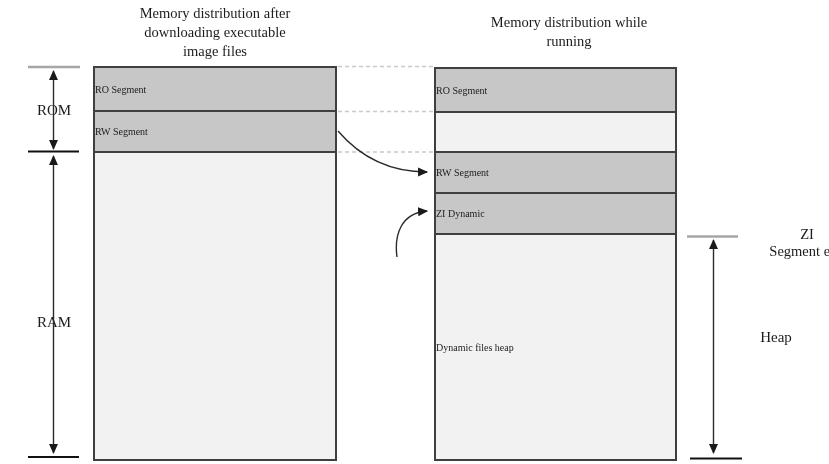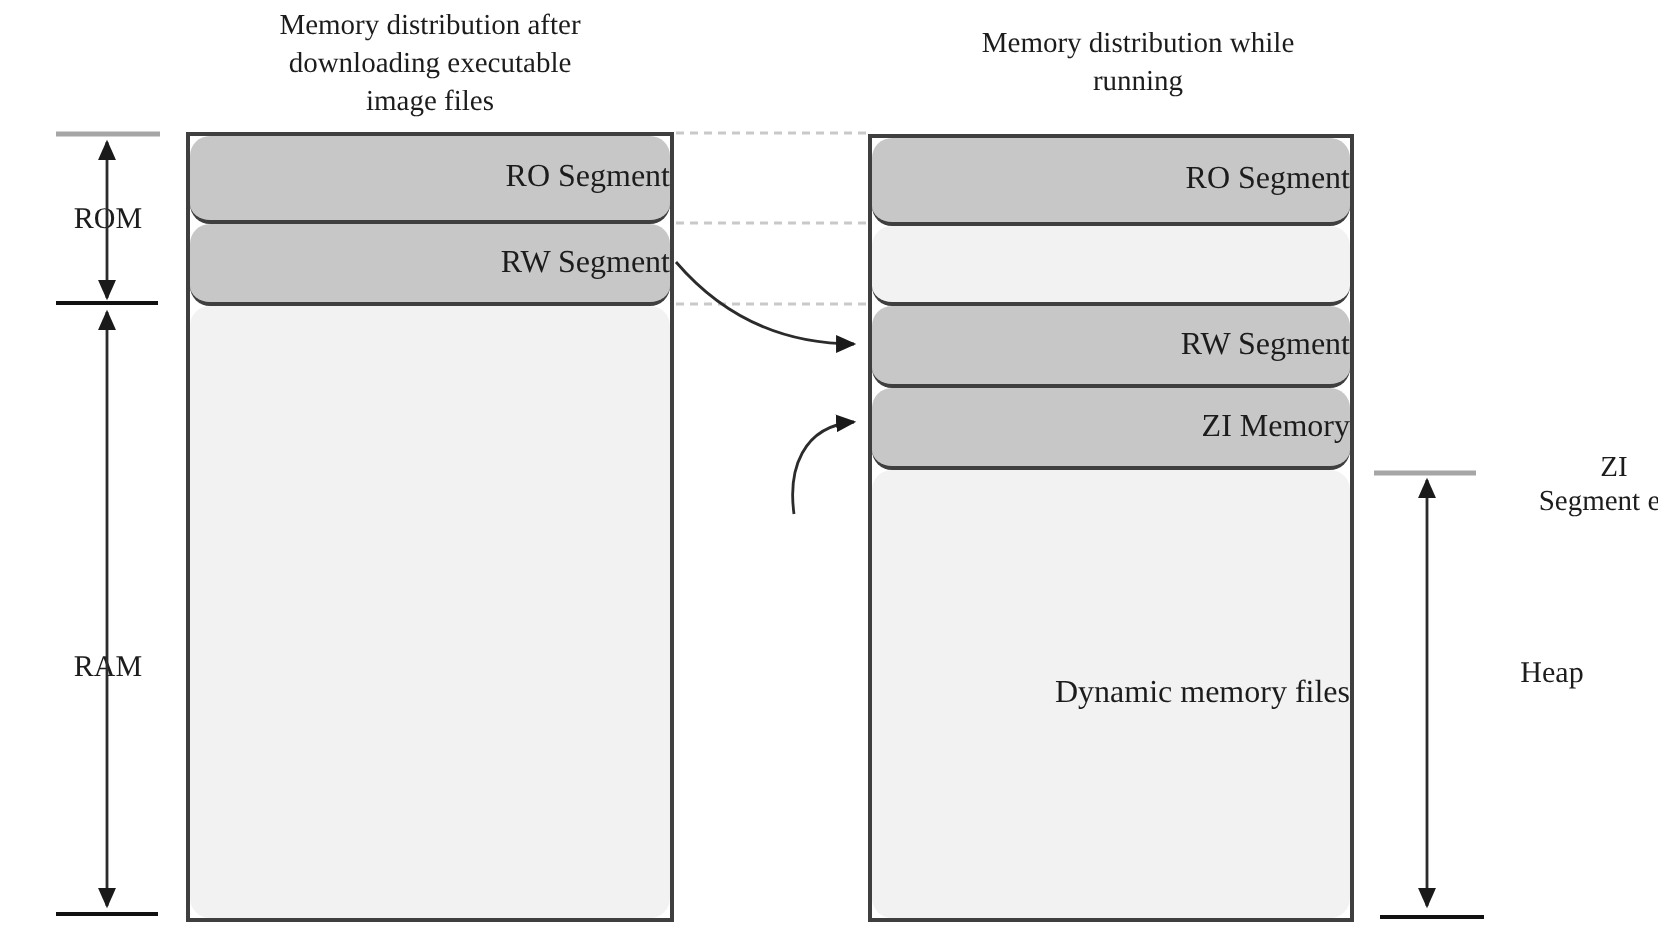--- a/index.html
+++ b/index.html
@@ -35,36 +35,35 @@
   .memcol{
     position:absolute;
     box-sizing:border-box;
     border:2px solid var(--border);
     display:flex;flex-direction:column;
   }
   .memcol.left{left:93px;top:66px;width:244px;height:395px;}
   .memcol.right{left:434px;top:67px;width:243px;height:394px;}
   .seg{
     box-sizing:border-box;
-    display:flex;align-items:center;justify-content:flex-end;
-    font-size:16px;
-    border-radius:10px;
+    display:flex;align-items:center;justify-content:flex-start;
+    font-size:10px;
   }
   .seg.gray{background:var(--segment-fill);}
   .seg.light{background:var(--light-fill);}
   .seg.bordered{border-bottom:2px solid var(--border);}
   .side-label{
     position:absolute;
     font-size:15px;
     text-align:center;
     white-space:pre-line;
     margin-left:26px;
   }
   #rom-label{left:6px;top:102px;width:44px;}
-  #ram-label{left:6px;top:326px;width:44px;}
+  #ram-label{left:6px;top:314px;width:44px;}
   #zi-end-label{left:731px;top:226px;width:100px;font-size:14.5px;line-height:17px;}
   #heap-label{left:726px;top:329px;width:48px;}
   svg.overlay{position:absolute;left:0;top:0;pointer-events:none;}
 </style>
 </head>
 <body>
 
 <div class="canvas">
 
   <div class="title left">Memory distribution after
@@ -85,24 +84,24 @@
 
   <div class="memcol right">
     <div class="seg gray bordered" style="height:44px;">
       <span>RO Segment</span>
     </div>
     <div class="seg light bordered" style="height:40px;"></div>
     <div class="seg gray bordered" style="height:41px;">
       <span>RW Segment</span>
     </div>
     <div class="seg gray bordered" style="height:41px;">
-      <span>ZI Memory</span>
+      <span>ZI Dynamic</span>
     </div>
     <div class="seg light" style="flex:1;">
-      <span>Dynamic memory files</span>
+      <span>Dynamic files heap</span>
     </div>
   </div>
 
   <div class="side-label" id="rom-label">ROM</div>
   <div class="side-label" id="ram-label">RAM</div>
   <div class="side-label" id="zi-end-label">ZI
 Segment end</div>
   <div class="side-label" id="heap-label">Heap</div>
 
   <svg class="overlay" width="829" height="464" viewBox="0 0 829 464">

